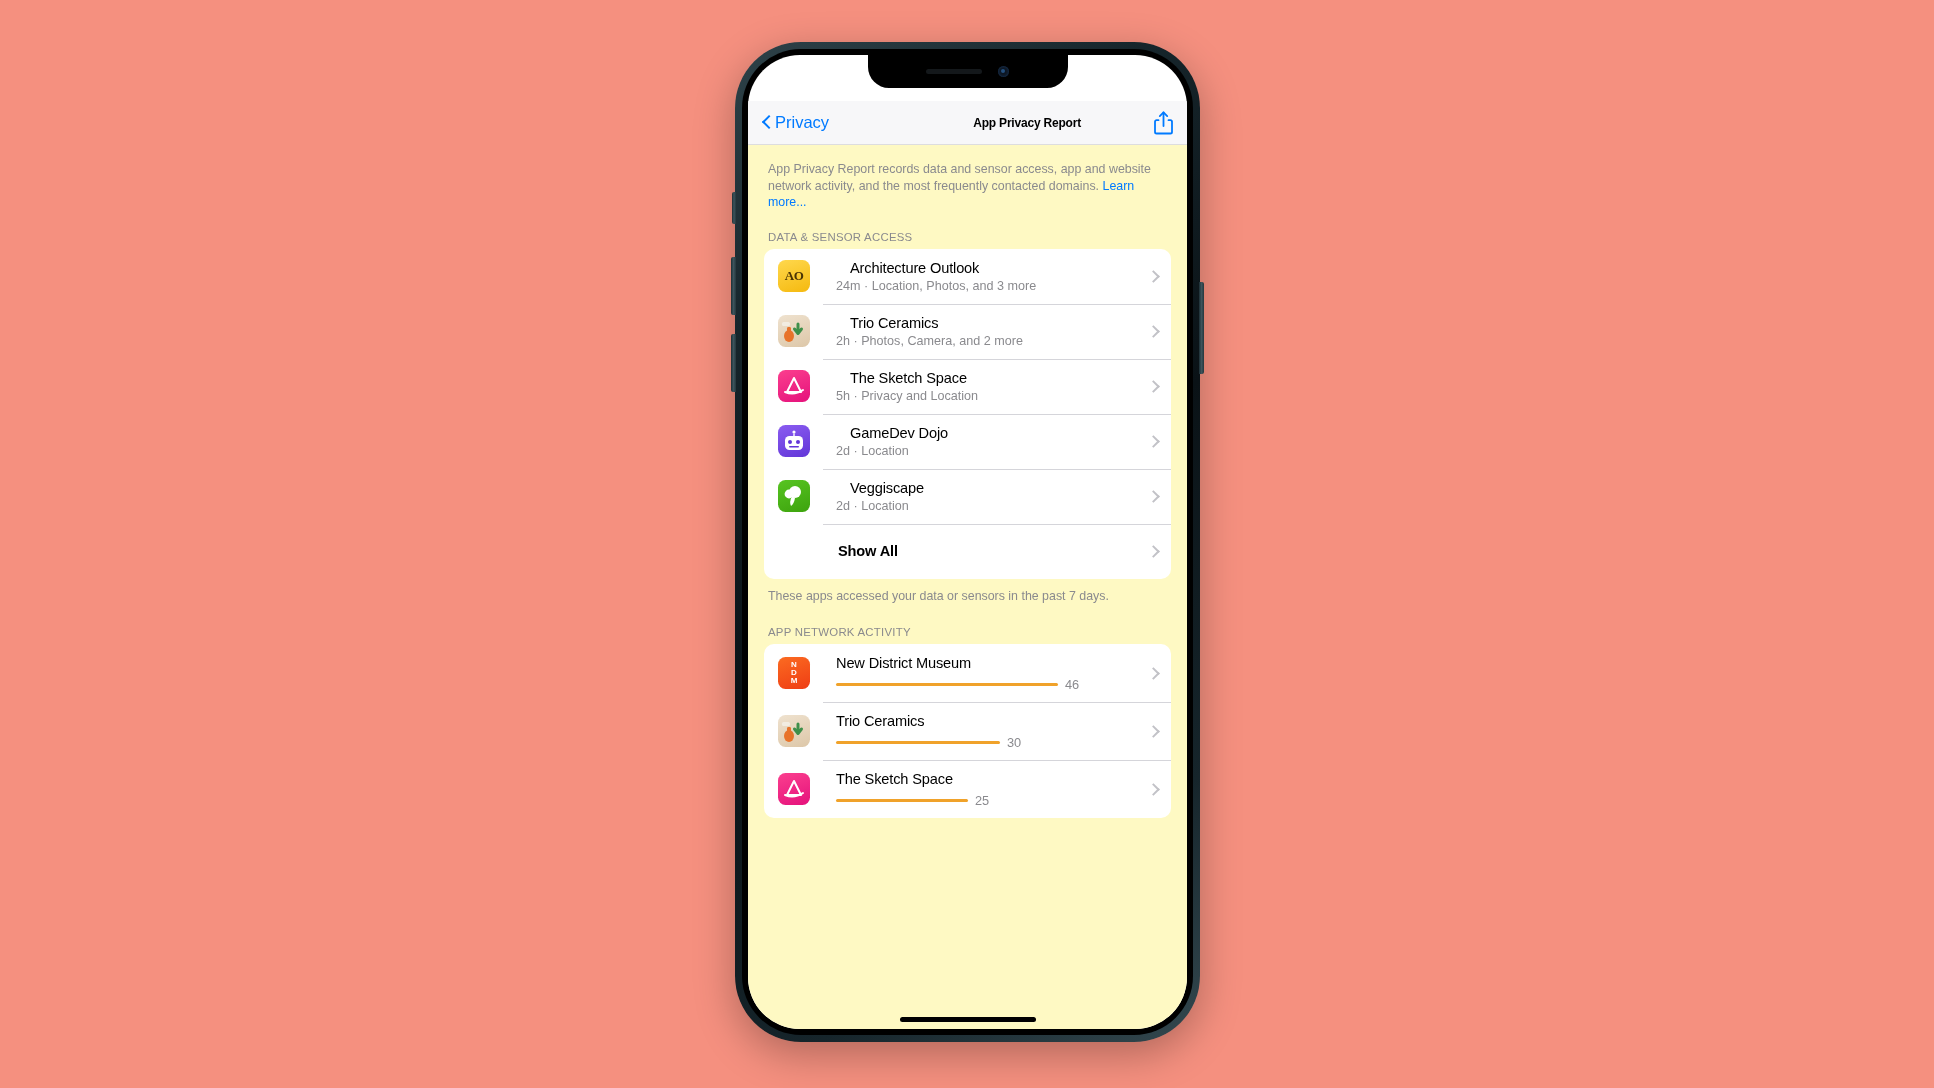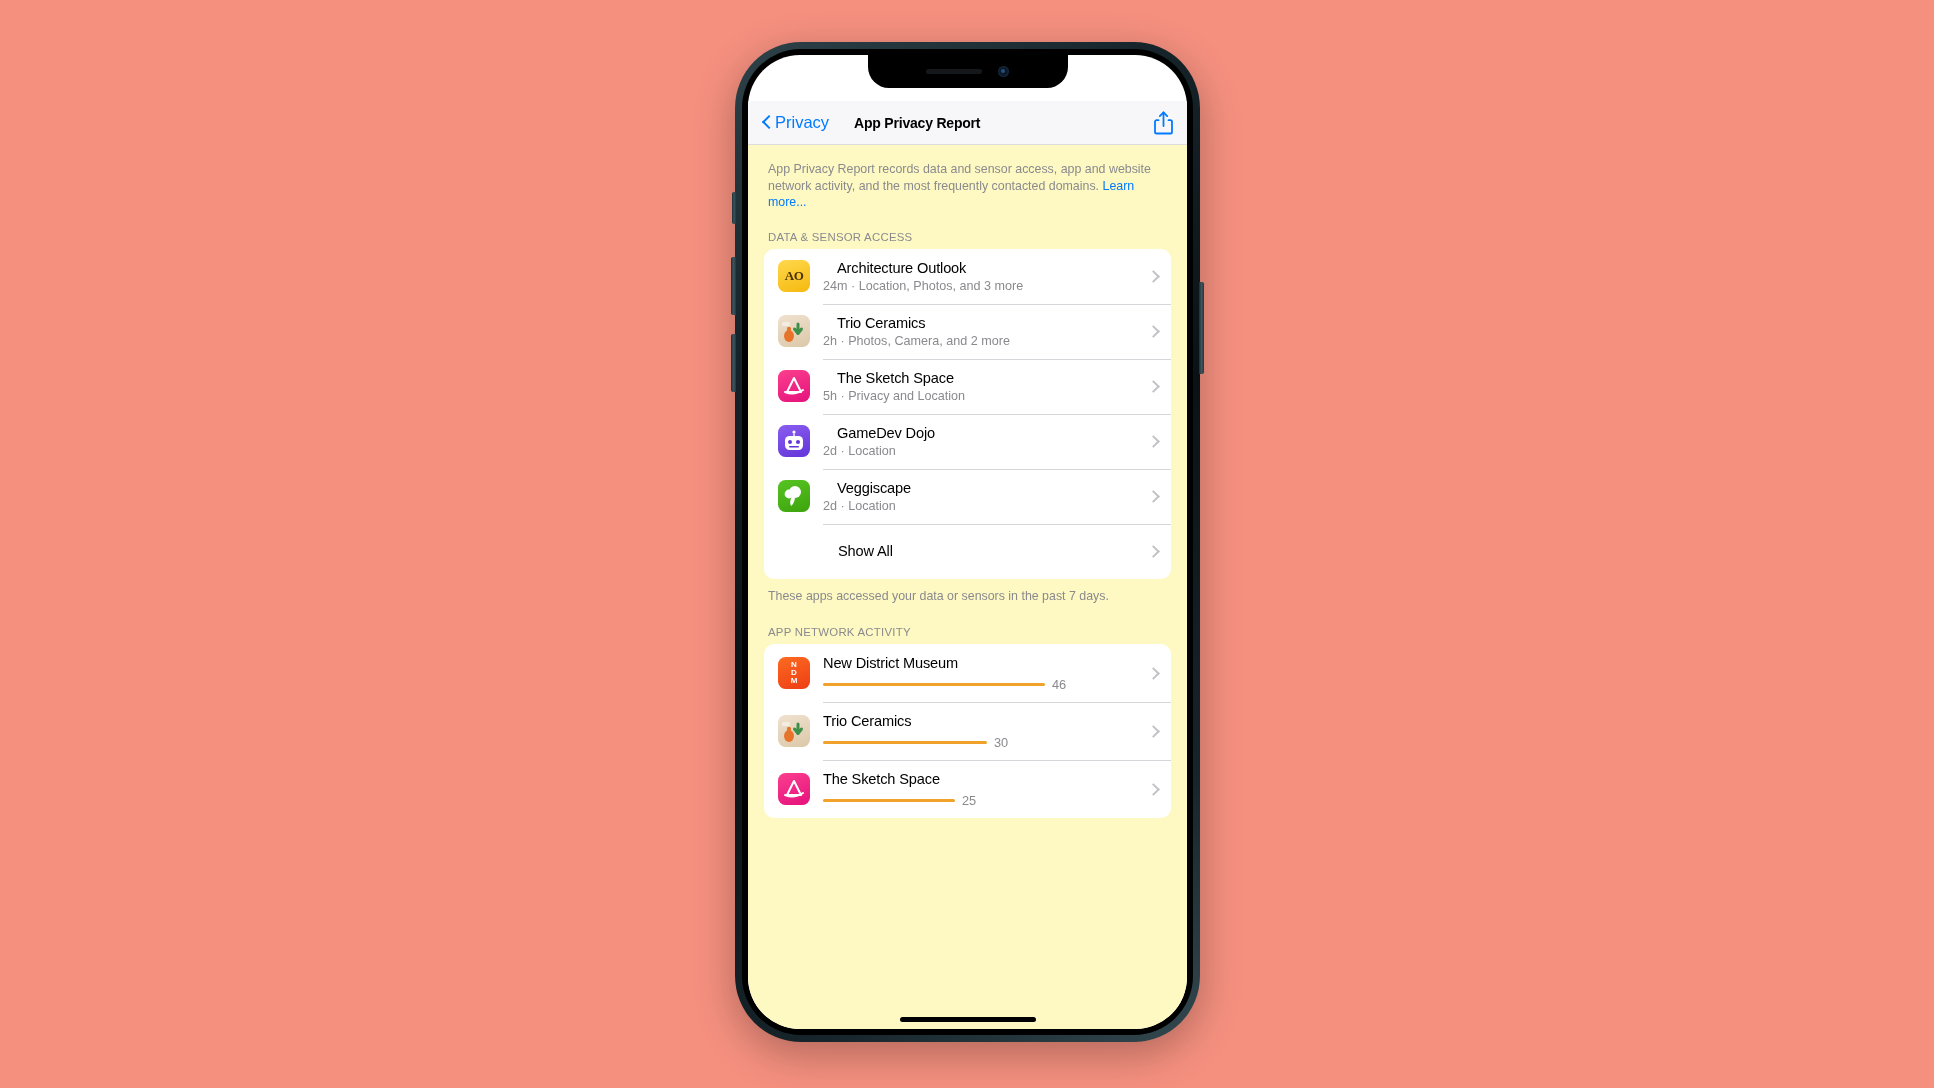--- a/index.html
+++ b/index.html
@@ -149,22 +149,22 @@
   .chev-back::before {
     content:""; position:absolute;
     left:2px; top:3px;
     width:8px; height:8px;
     border-left:2.4px solid #007aff;
     border-bottom:2.4px solid #007aff;
     transform:rotate(45deg);
   }
   .nav-back-label { font-size:16.5px; color:#007aff;text-align:center; }
   .nav-title {
-    flex:1; text-align:left;
-    font-size:14px; font-weight:bold; color:#000;
+    flex:1; text-align:right;
+    font-size:12px; font-weight:bold; color:#000;
     letter-spacing:-0.2px;
   }
   .nav-share {
     min-width:92px; display:flex;
     justify-content:flex-end; cursor:pointer;
   }
   .share-icon { width:19px; height:24px; position:relative; }
 
   
   .content {
@@ -195,20 +195,21 @@
     border-radius:10px;
     overflow:hidden;
   }
 
   .row {
     display:flex; align-items:center;
     padding:0 13px 0 14px;
     min-height:55px;
     position:relative;
     cursor:pointer;
+    gap:13px;
   }
   .row + .row::before {
     content:"";
     position:absolute; left:59px; right:0; top:0;
     height:0.5px; background:#d5d5da;
   }
 
   .app-icon {
     width:32px; height:32px;
     border-radius:7.5px;
@@ -240,21 +241,21 @@
   }
   .chevron::before {
     content:""; position:absolute;
     left:0; top:3.5px;
     width:7px; height:7px;
     border-right:2px solid #c2c2c7;
     border-top:2px solid #c2c2c7;
     transform:rotate(45deg);
   }
 
-  .row-plain .row-title { font-size:14.6px; }
+  .row-plain .row-title { font-size:14.6px;font-weight:bold; }
 
   .footnote {
     padding:9px 20px 0 20px;
     font-size:12.4px; line-height:16.4px;
     color:#8a8a8e;
   }
 
   
   .row-net { align-items:center; min-height:58px; }
   .net-body { flex:1; min-width:0; padding:8px 0; }

